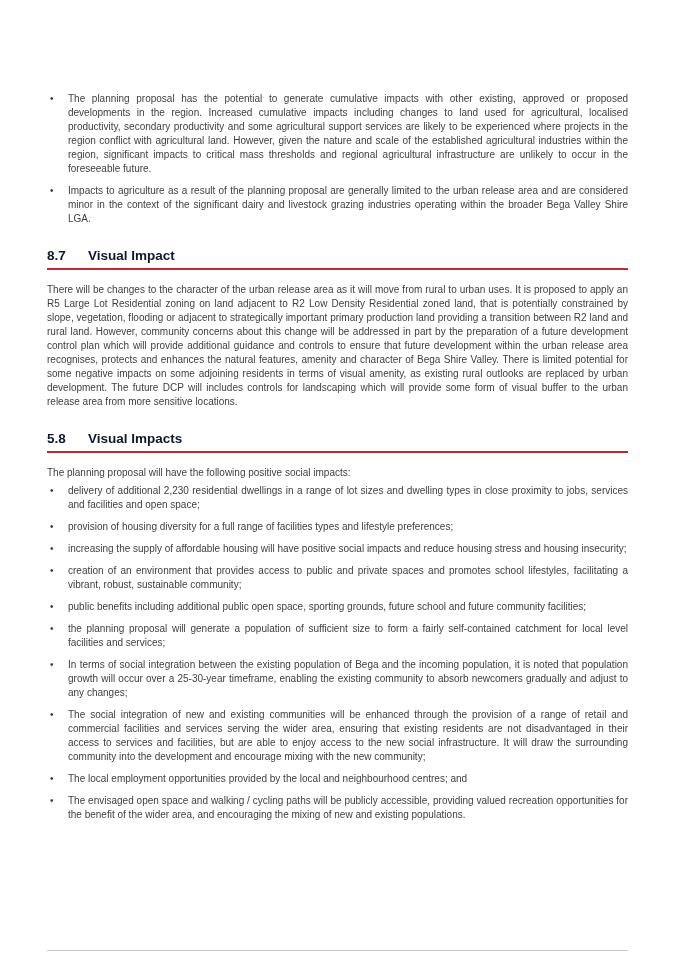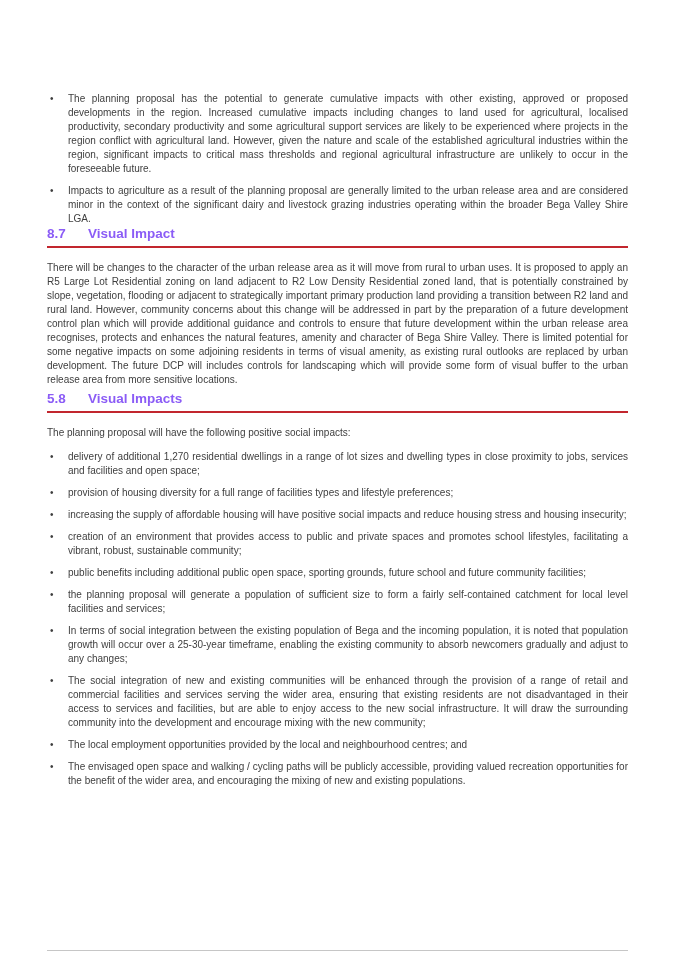--- a/index.html
+++ b/index.html
@@ -45,35 +45,36 @@
     left: 3px;
     top: 0;
     font-size: 10px;
     line-height: 14px;
     color: #3e3e3e;
   }
   
   .section-heading {
     border-bottom: 2px solid #c2262e;
     padding-bottom: 4px;
+    margin-top: 22px;
     margin-bottom: 13px;
-    color: #8b5cf6;
+    color: #0f172a;
     font-size: 13.5px;
     font-weight: bold;
     line-height: 16px;
   }
   .section-heading .sec-num {
     display: inline-block;
     width: 41px;
   }
   .para { margin-bottom: 4px; }
   .intro-line {
     font-size: 10px;
     line-height: 14px;
-    margin-bottom: 10px;
+    margin-bottom: 4px;
     color: #3e3e3e;
   }
   .social-bullets { margin-top: 0; }
   
   .footer {
     position: absolute;
     left: 47px;
     right: 47px;
     top: 950px;
   }
@@ -113,21 +114,21 @@
     <p class="body-text para">There will be changes to the character of the urban release area as it will move from rural to urban uses. It is proposed to apply an R5 Large Lot Residential zoning on land adjacent to R2 Low Density Residential zoned land, that is potentially constrained by slope, vegetation, flooding or adjacent to strategically important primary production land providing a transition between R2 land and rural land.  However, community concerns about this change will be addressed in part by the preparation of a future development control plan which will provide additional guidance and controls to ensure that future development within the urban release area recognises, protects and enhances the natural features, amenity and character of Bega Shire Valley. There is limited potential for some negative impacts on some adjoining residents in terms of visual amenity, as existing rural outlooks are replaced by urban development. The future DCP will includes controls for landscaping which will provide some form of visual buffer to the urban release area from more sensitive locations.</p>
 
     <h2 class="section-heading">
       <span class="sec-num">5.8</span><span>Visual Impacts</span>
     </h2>
     <p class="intro-line">The planning proposal will have the following positive social impacts:</p>
 
     <ul class="bullets body-text social-bullets">
       <li>
         <span class="marker">•</span>
-        <span>delivery of additional 1,270 residential dwellings in a range of lot sizes and dwelling types in close proximity to jobs, services and facilities and open space;</span>
+        <span>delivery of additional 2,230 residential dwellings in a range of lot sizes and dwelling types in close proximity to jobs, services and facilities and open space;</span>
       </li>
       <li>
         <span class="marker">•</span>
         <span>provision of housing diversity for a full range of facilities types and lifestyle preferences;</span>
       </li>
       <li>
         <span class="marker">•</span>
         <span>increasing the supply of affordable housing will have positive social impacts and reduce housing stress and housing insecurity;</span>
       </li>
       <li>

